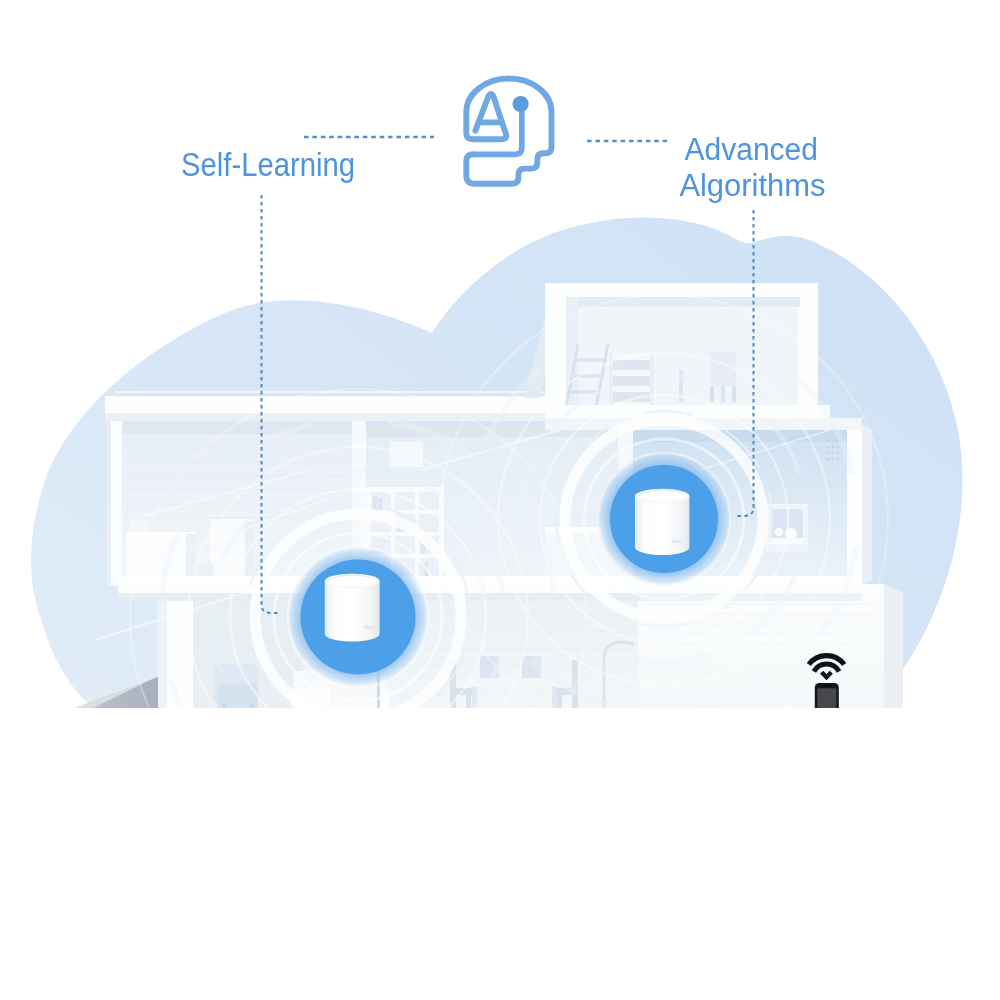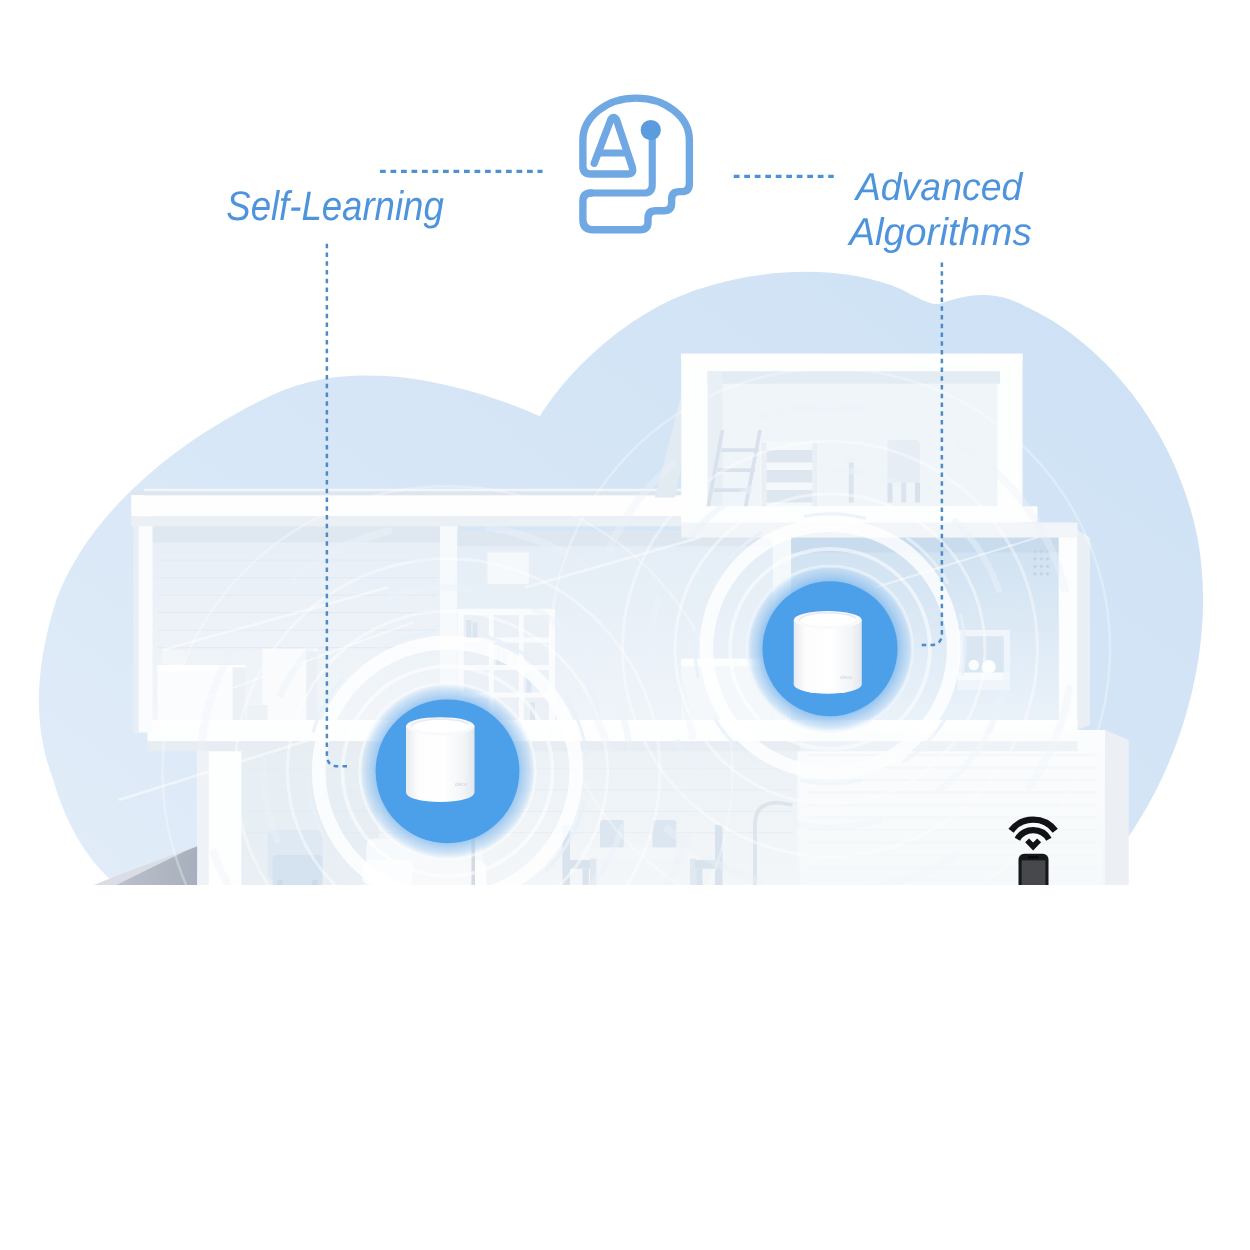--- a/index.html
+++ b/index.html
@@ -1,17 +1,17 @@
 <!DOCTYPE html>
 <html><head>
 <meta charset="utf-8">
 <style>
   html,body{margin:0;padding:0;background:#ffffff;}
   .stage{position:relative;width:1000px;height:708px;overflow:hidden;
-         font-family:"Liberation Sans", sans-serif;font-style:italic;}
+         font-family:"Liberation Sans", sans-serif;}
   svg{display:block;}
 </style>
 </head>
 <body>
 <div class="stage">
 <svg width="1000" height="1000" viewBox="0 0 1000 1000" xmlns="http://www.w3.org/2000/svg">
 <defs>
   <linearGradient id="cloudG" x1="0" y1="1" x2="1" y2="0.2">
     <stop offset="0" stop-color="#E3EDF8"></stop>
     <stop offset="0.45" stop-color="#D8E7F7"></stop>

